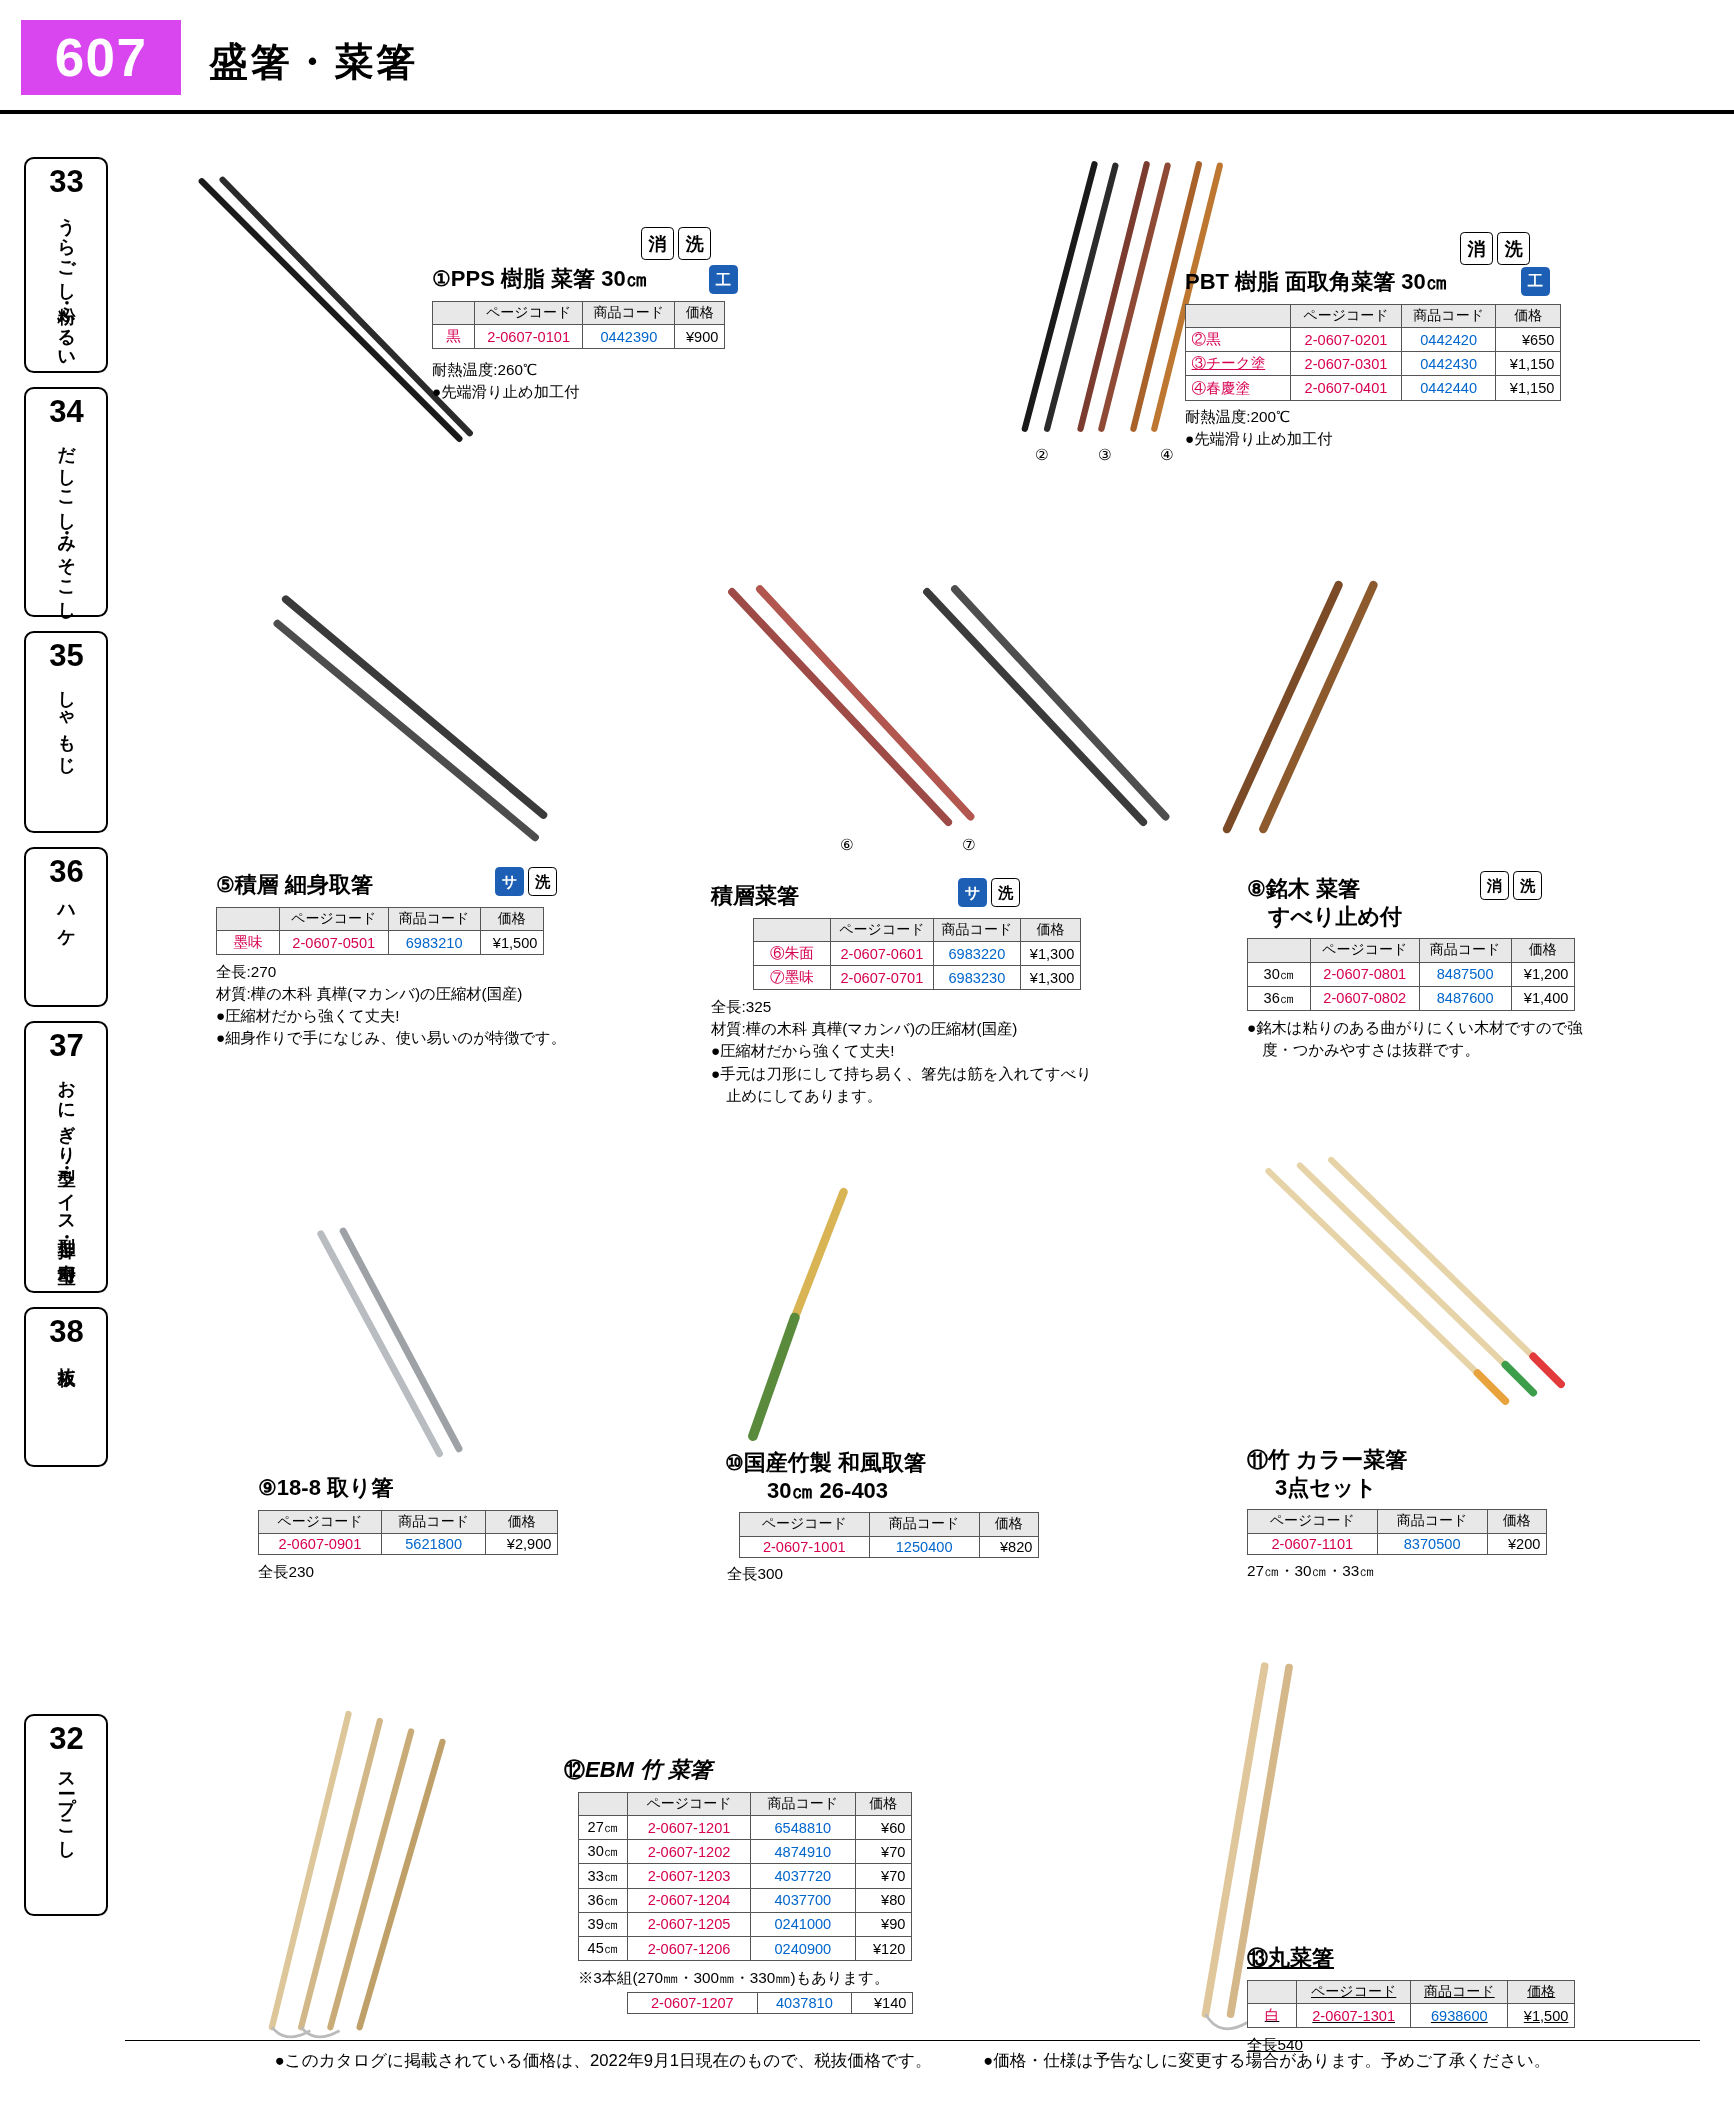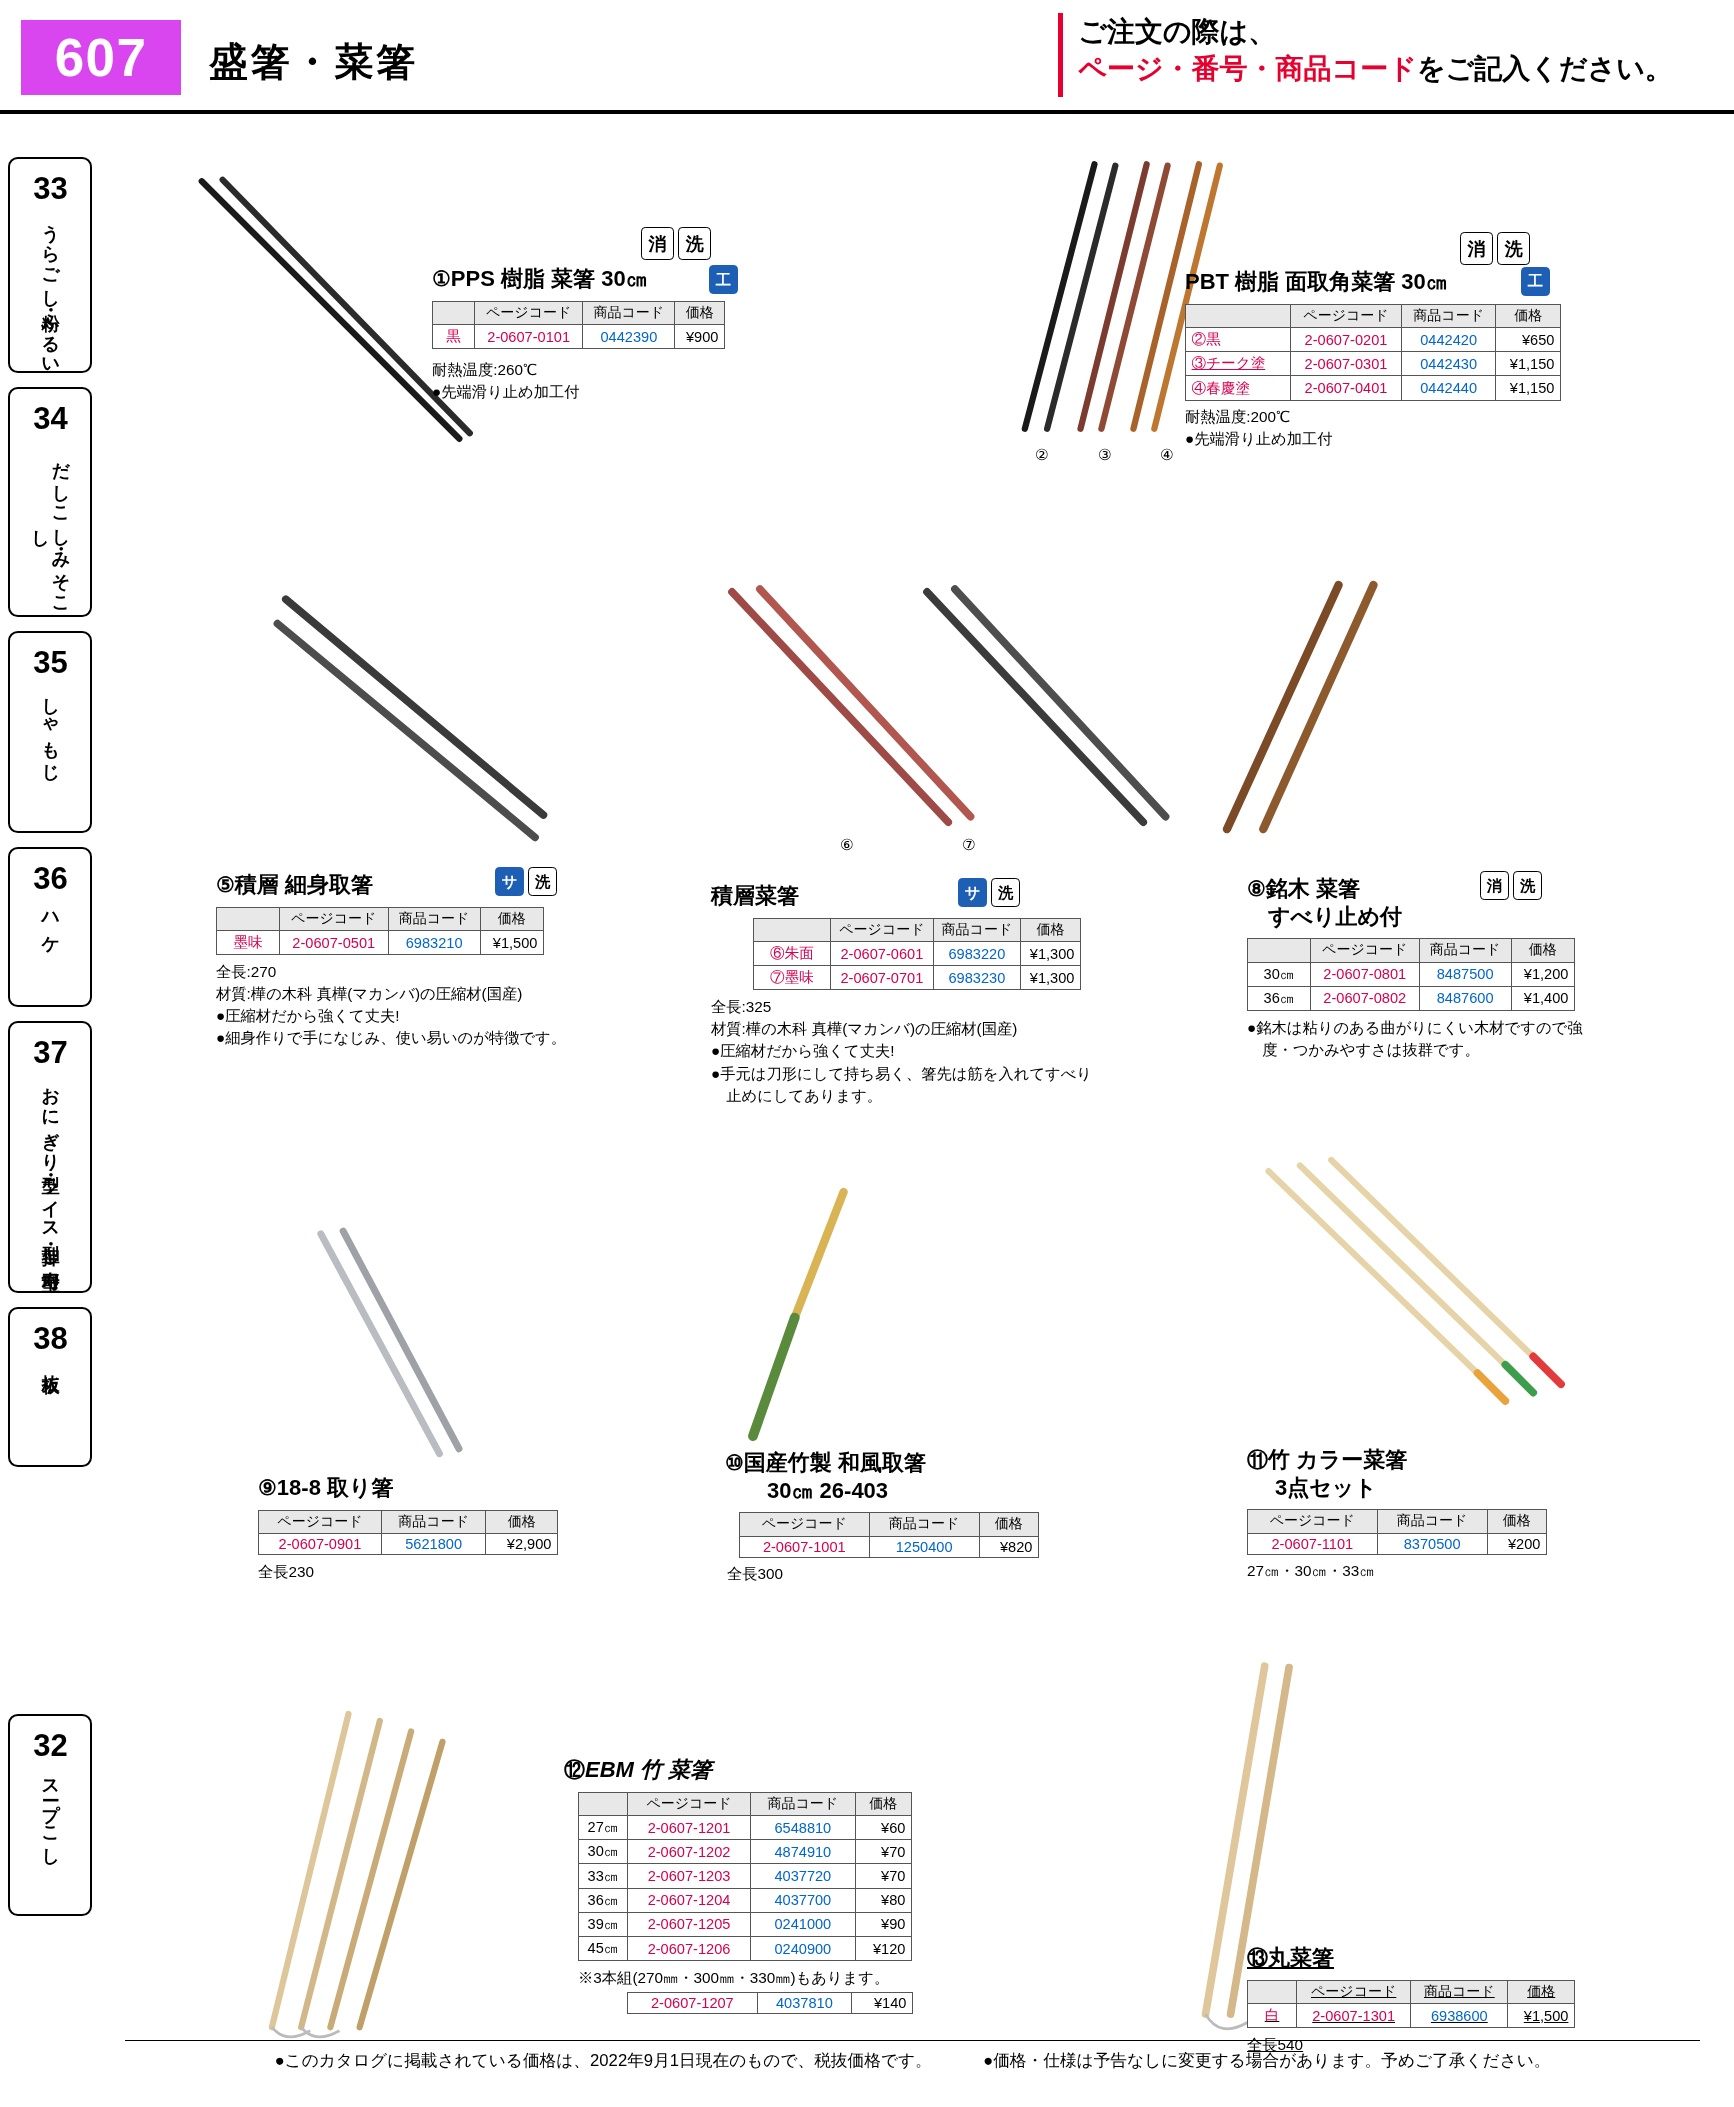--- a/index.html
+++ b/index.html
@@ -30,25 +30,25 @@
     line-height:1.35;
   }
   .hdr-note .l1 { font-size:28px; font-weight:bold; }
   .hdr-note .l2 { font-size:28px; font-weight:bold; }
   .hdr-note .em { color:#e6002d; }
   .hdr-rule { position:absolute; left:0; top:110px; width:1734px; height:3.5px; background:#000; }
 
   
   .rail { position:absolute; left:8.4px; top:157px; width:91px; height:1840px; }
   .rail-item {
-    position:absolute; left:0; width:84px;
+    position:absolute; left:16px; width:84px;
     border:2.1px solid #000; border-radius:9.8px;
     background:#fff;
     display:flex; flex-direction:column; align-items:center;
-    padding-top:14px;
+    padding-top:7px;
   }
   .rail-item.active { background:#00a8a0; border-color:#00a8a0; color:#fff; }
   .rail-num { font-size:31px; font-weight:bold; line-height:1; }
   .rail-lbl {
     font-size:18px; font-weight:bold; margin-top:7px;
     writing-mode:vertical-rl; text-orientation:upright; letter-spacing:1.4px;
     line-height:1.15; text-align:center;
   }
 
   
@@ -88,24 +88,20 @@
     font-size:16.7px; text-align:center;
   }
   .cap { position:absolute; font-size:15.3px; }
 </style>
 </head>
 <body>
 
 <div class="page-header">
   <div class="pg-num">607</div>
   <div class="hdr-cat">盛箸・菜箸</div>
-  <div class="hdr-note">
-    <div class="l1">ご注文の際は、</div>
-    <div class="l2"><span class="em">ページ・番号・商品コード</span><span>をご記入ください。</span></div>
-  </div>
   <div class="hdr-rule"></div>
 </div>
 
 <div class="rail">
   <div class="rail-item" style="top:0px;height:216px;">
     <div class="rail-num">33</div>
     <div class="rail-lbl">うらごし・粉ふるい</div>
   </div>
   <div class="rail-item" style="top:230px;height:230px;">
     <div class="rail-num">34</div>

